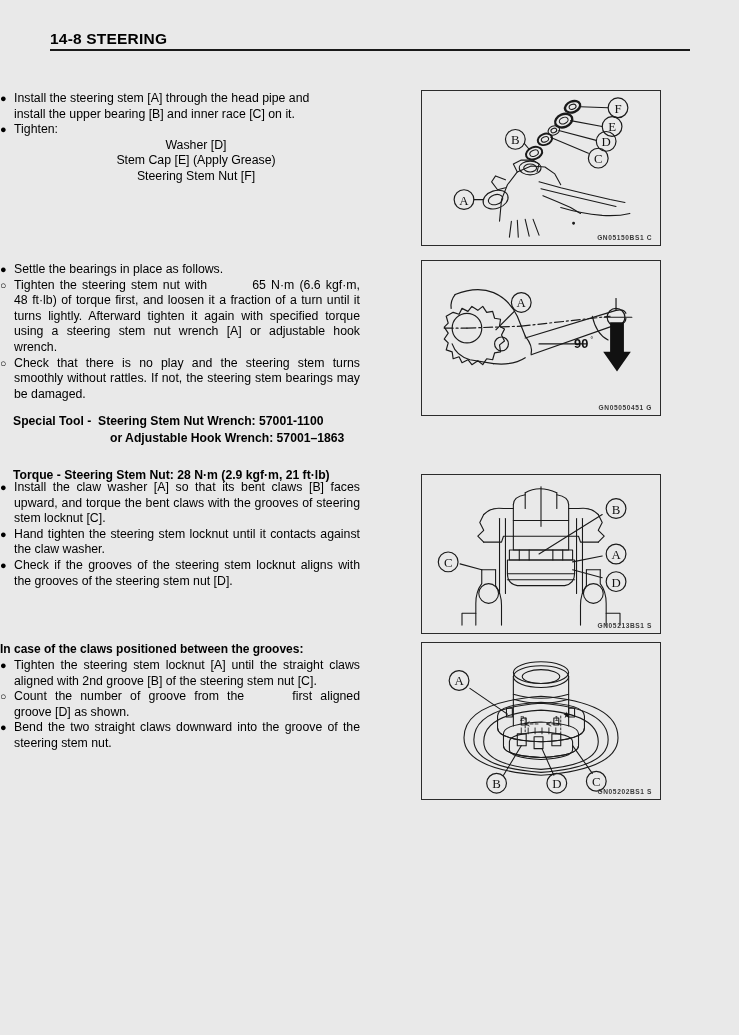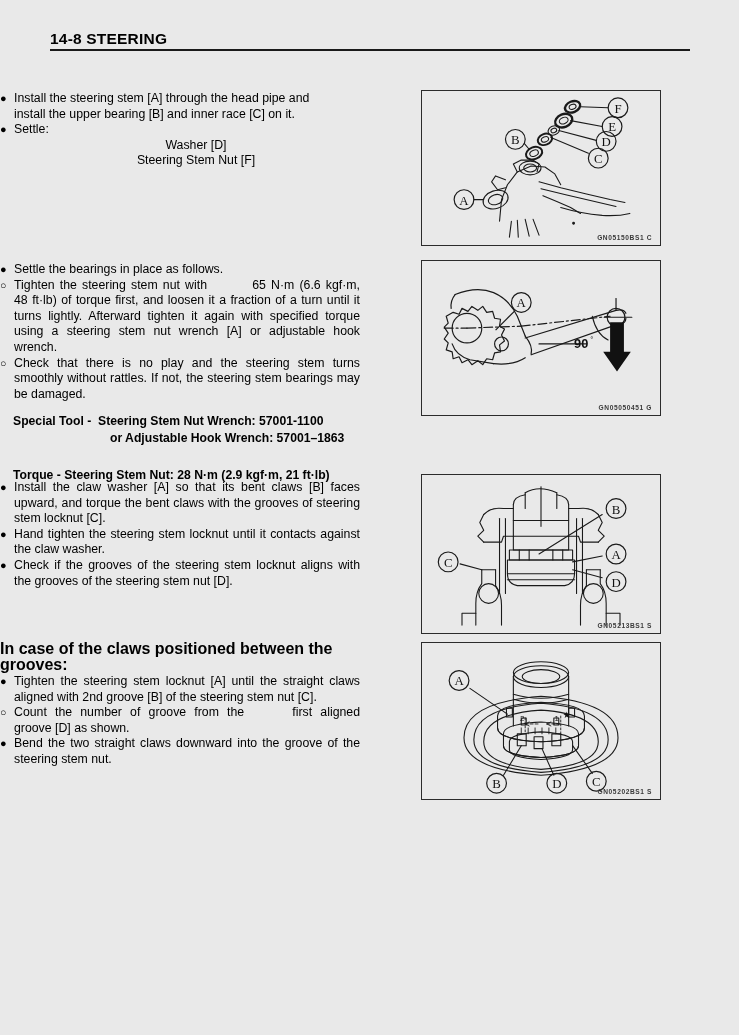--- a/index.html
+++ b/index.html
@@ -93,21 +93,21 @@
   .spec-line.ind { padding-left: 110px; }
   .torque-line {
     font-weight: bold;
     font-size: 12.2px;
     line-height: 17px;
     padding-left: 13px;
     margin-top: 20px;
   }
   .hdr-bold {
     font-weight: bold;
-    font-size: 16px;
+    font-size: 12px;
     line-height: 16px;
     margin-bottom: 1px;
   }
 
   
   .fig {
     position: absolute;
     left: 421px;
     width: 240px;
     border: 1.5px solid #2b2b2b;
@@ -141,22 +141,23 @@
 
   <div class="col-text blk" style="top:91px;">
     <ul class="items">
       <li class="item">
         <span class="mk">●</span>
         <p class="just">Install the steering stem [A] through the head pipe and</p>
         <p>install the upper bearing [B] and inner race [C] on it.</p>
       </li>
       <li class="item">
         <span class="mk">●</span>
-        <p>Settle:</p>
+        <p>Tighten:</p>
         <p class="sub-line">Washer [D]</p>
+        <p class="sub-line">Stem Cap [E] (Apply Grease)</p>
         <p class="sub-line">Steering Stem Nut [F]</p>
       </li>
     </ul>
   </div>
 
   <div class="col-text blk" style="top:262px;">
     <ul class="items">
       <li class="item">
         <span class="mk">●</span>
         <p>Settle the bearings in place as follows.</p>

